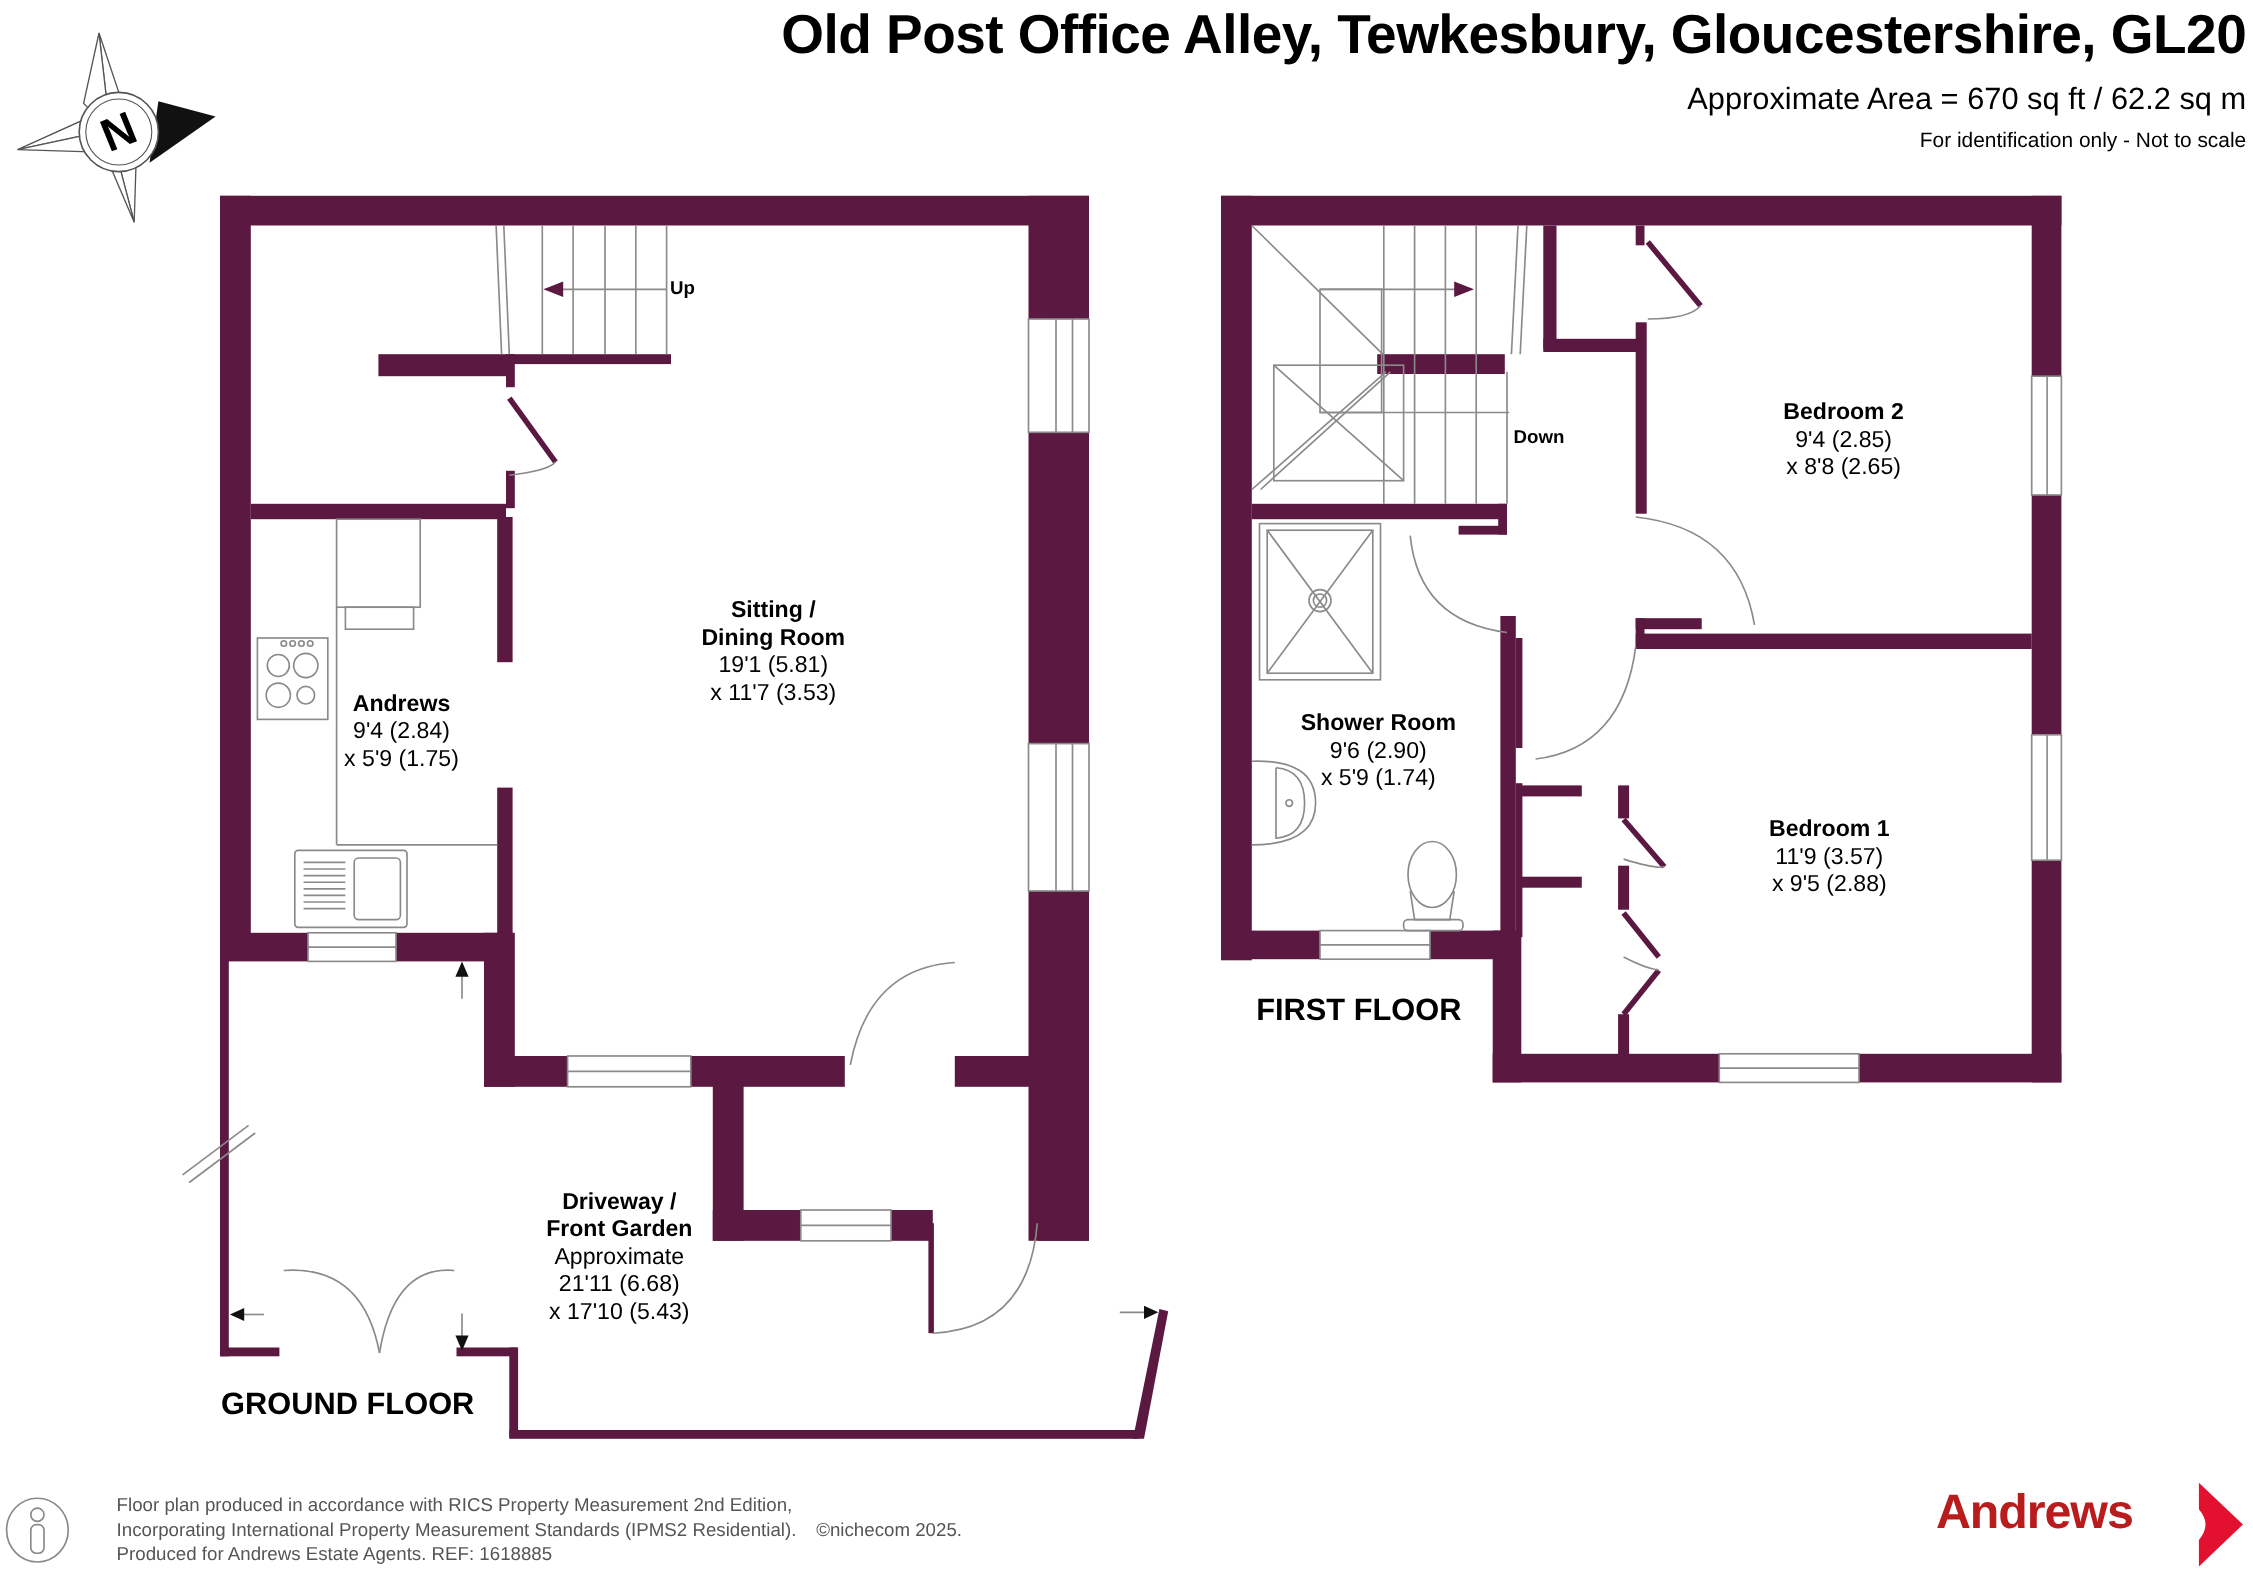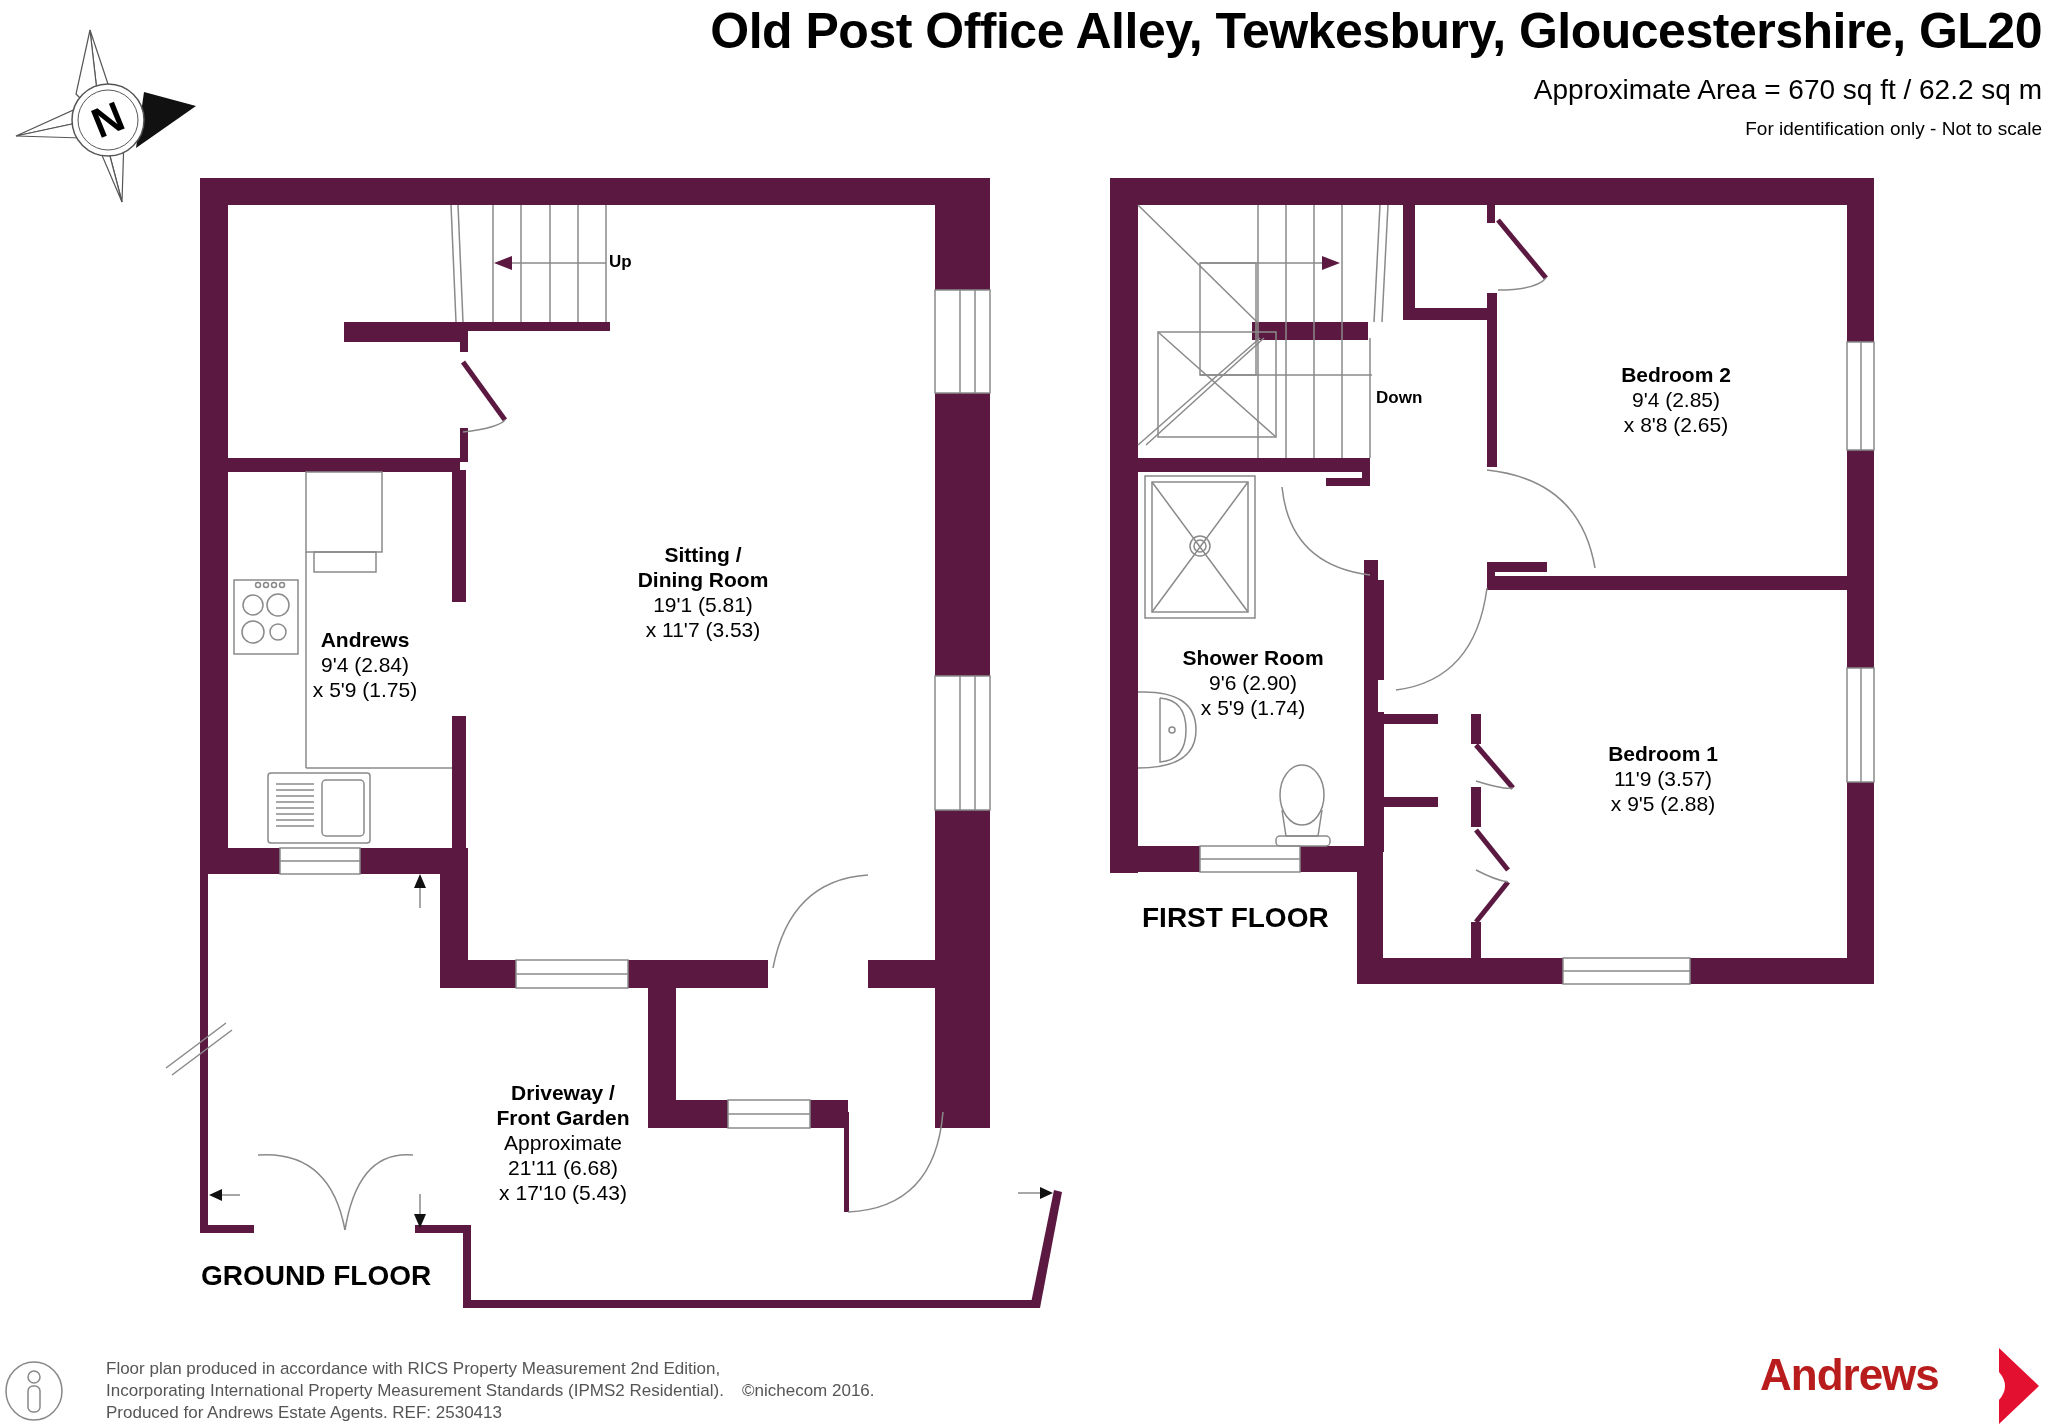--- a/index.html
+++ b/index.html
@@ -299,20 +299,20 @@
 </div>
 <div class="floor-label" style="left:1114px; top:902px;margin-left:28px;">FIRST FLOOR</div>
 
 <svg class="footer-icon" width="60" height="62" viewBox="0 0 60 62">
   <ellipse cx="30" cy="31" rx="28" ry="29" fill="none" stroke="#888" stroke-width="1.5"></ellipse>
   <circle cx="30" cy="17" r="6" fill="none" stroke="#888" stroke-width="1.5"></circle>
   <rect x="24" y="26" width="12" height="26" rx="5" fill="none" stroke="#888" stroke-width="1.5"></rect>
 </svg>
 <div class="footer">
   <span class="line">Floor plan produced in accordance with RICS Property Measurement 2nd Edition,</span>
-  <span class="line"><span>Incorporating International Property Measurement Standards (IPMS2 Residential).</span><span class="copyright">©nichecom 2016.</span></span>
-  <span class="line">Produced for Andrews Estate Agents.   REF: 2530413</span>
+  <span class="line"><span>Incorporating International Property Measurement Standards (IPMS2 Residential).</span><span class="copyright">©nichecom 2025.</span></span>
+  <span class="line">Produced for Andrews Estate Agents.   REF: 1618885</span>
 </div>
 
 <div class="brand">Andrews</div>
 <svg class="brand-chevron" width="48" height="80" viewBox="0 0 48 80">
   <path d="M4,2 L44,40 L4,78 L4,54 Q16,40 4,26 Z" fill="#e3112f"></path>
 </svg>
 
 </body></html>

